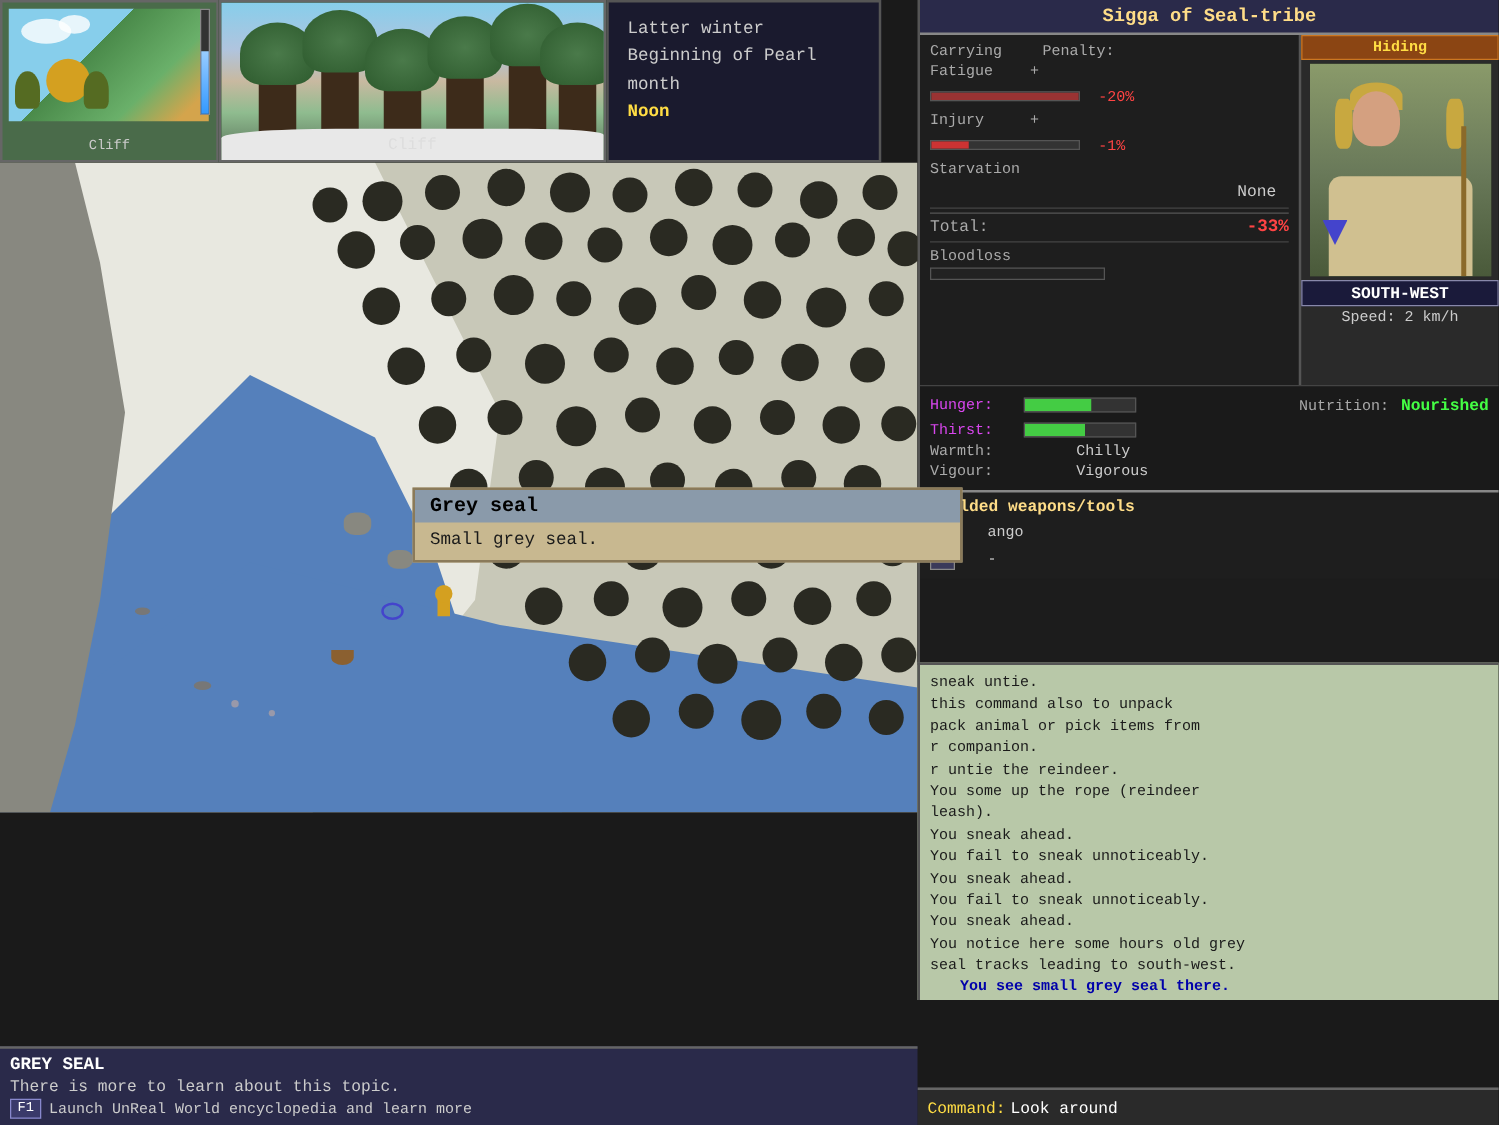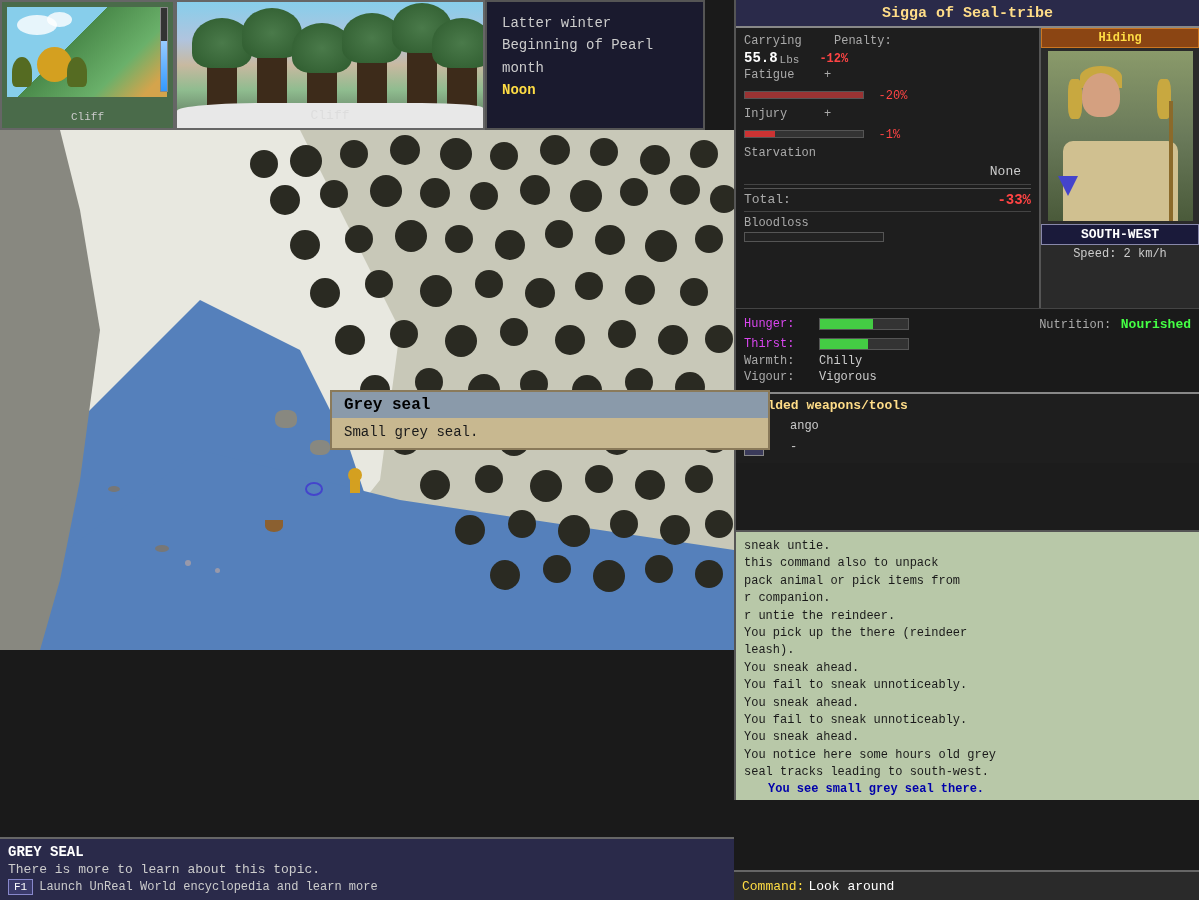--- a/index.html
+++ b/index.html
@@ -362,20 +362,21 @@
     .nutrition-value {
       color: #44ff44;
       font-size: 13px;
       font-weight: bold;
     }
 
     .warmth-row, .vigour-row {
       display: flex;
       font-size: 12px;
       margin-bottom: 2px;
+      gap: 42px;
     }
 
     .warmth-label, .vigour-label {
       color: #aaaaaa;
       min-width: 75px;
     }
 
     .warmth-value { color: #cccccc; }
     .vigour-value { color: #cccccc; }
 
@@ -544,21 +545,21 @@
       border: 1px solid #8888cc;
       color: #ffffff;
       font-size: 11px;
       padding: 1px 5px;
       margin-right: 6px;
     }
 
     
     .carrying-row {
       display: flex;
-      align-items: flex-end;
+      align-items: flex-start;
       margin-bottom: 2px;
     }
 
     .carrying-label { color: #aaaaaa; font-size: 12px; min-width: 80px; }
     .carrying-value { color: #ffffff; font-size: 14px; font-weight: bold; }
     .carrying-unit { color: #aaaaaa; font-size: 11px; margin-left: 2px; }
 
     .penalty-label-main {
       color: #aaaaaa;
       font-size: 12px;
@@ -636,25 +637,20 @@
     <span>Sigga of Seal-tribe</span>
   </div>
 
   <div id="char-main">
 
     <div id="char-stats">
 
       <div class="carrying-row">
         <span class="carrying-label">Carrying</span>
         <span class="penalty-label-main">Penalty:</span>
-      </div>
-      <div class="carrying-row">
-        <span class="carrying-value">55.8</span>
-        <span class="carrying-unit">Lbs</span>
-        <span class="penalty-val red" style="margin-left:20px;">-12%</span>
       </div>
 
       <div class="stat-row">
         <span class="stat-label">Fatigue</span>
         <span class="plus-sign">+</span>
       </div>
       <div style="margin-bottom:3px;">
         <div class="stat-bar" style="width:120px;">
           <div class="stat-bar-fill" style="width:100%;background:#993333;"></div>
         </div>
@@ -890,21 +886,21 @@
   <div id="seal-popup-desc">Small grey seal.</div>
 </div>
 
 <div id="log-area">
   <div id="log-text">
     <span class="log-line">sneak untie.</span>
     <span class="log-line">this command also to unpack</span>
     <span class="log-line">pack animal or pick items from</span>
     <span class="log-line">r companion.</span>
     <span class="log-line">r untie the reindeer.</span>
-    <span class="log-line">You pick up the there (reindeer</span>
+    <span class="log-line">You some up the rope (reindeer</span>
     <span class="log-line">leash).</span>
     <span class="log-line">You sneak ahead.</span>
     <span class="log-line">You fail to sneak unnoticeably.</span>
     <span class="log-line">You sneak ahead.</span>
     <span class="log-line">You fail to sneak unnoticeably.</span>
     <span class="log-line">You sneak ahead.</span>
     <span class="log-line">You notice here some hours old grey</span>
     <span class="log-line">seal tracks leading to south-west.</span>
     <span class="log-line bold highlight">You see small grey seal there.</span>
     <span class="log-line">Sea</span>

